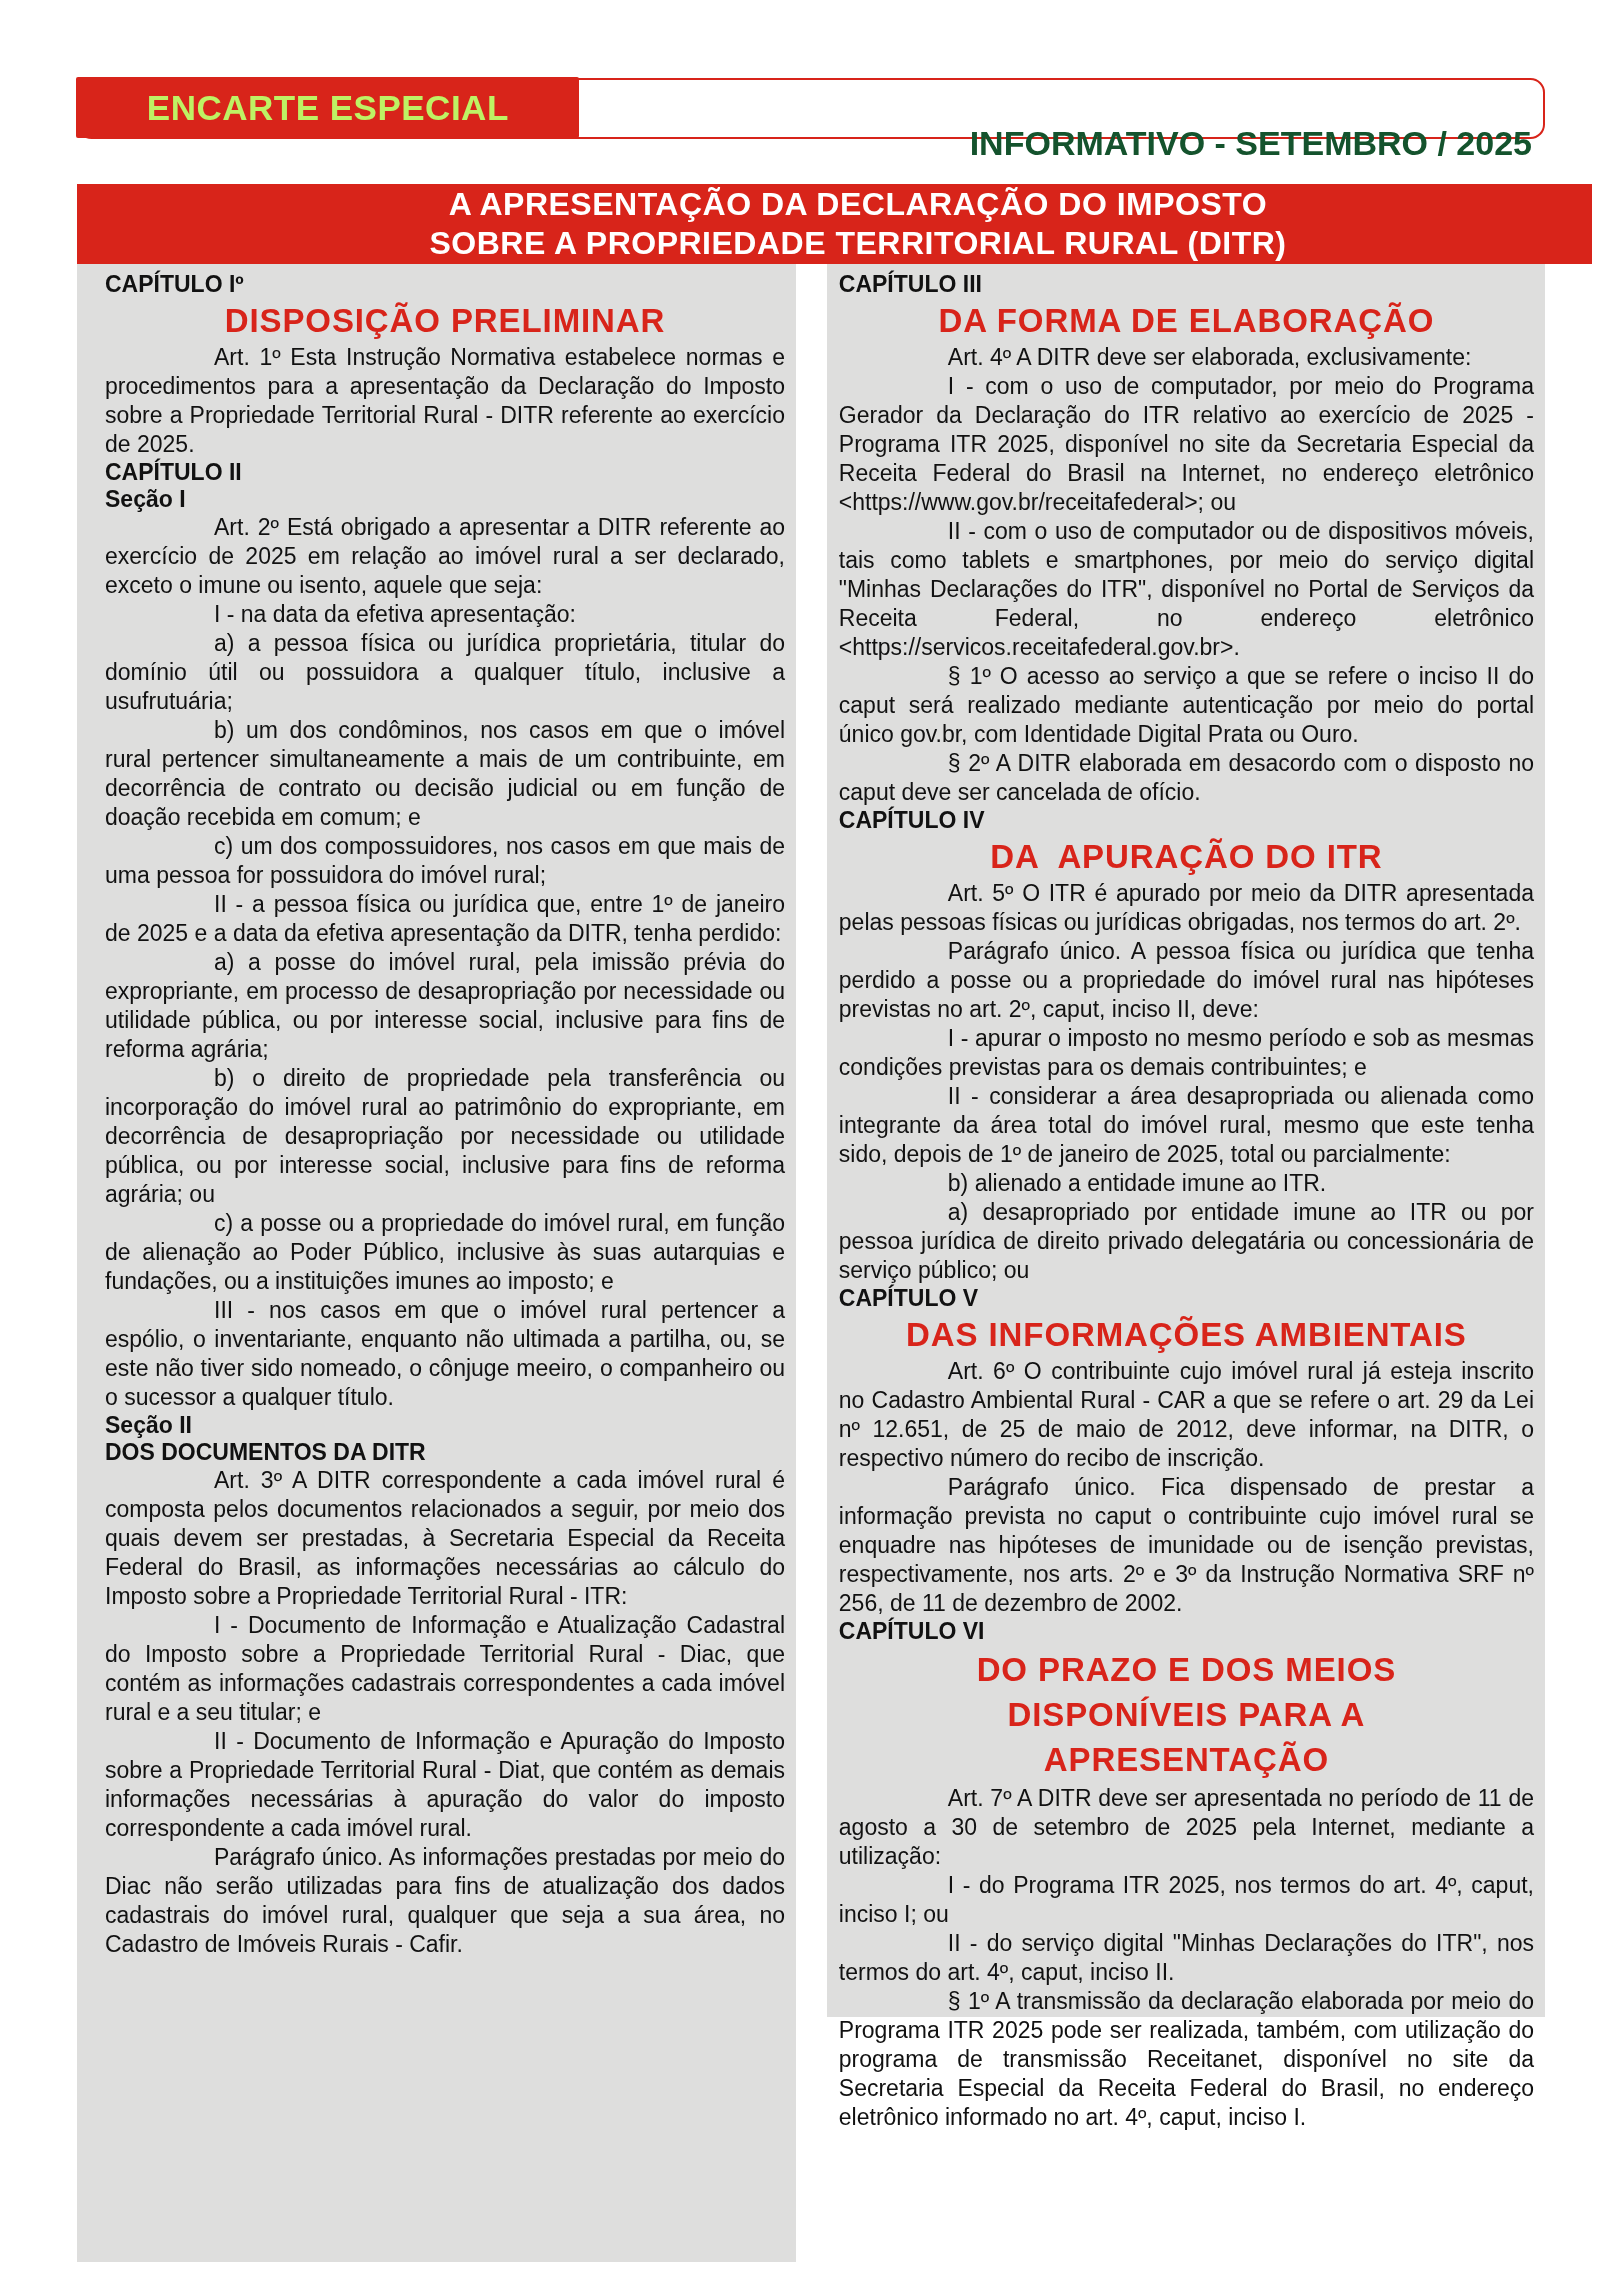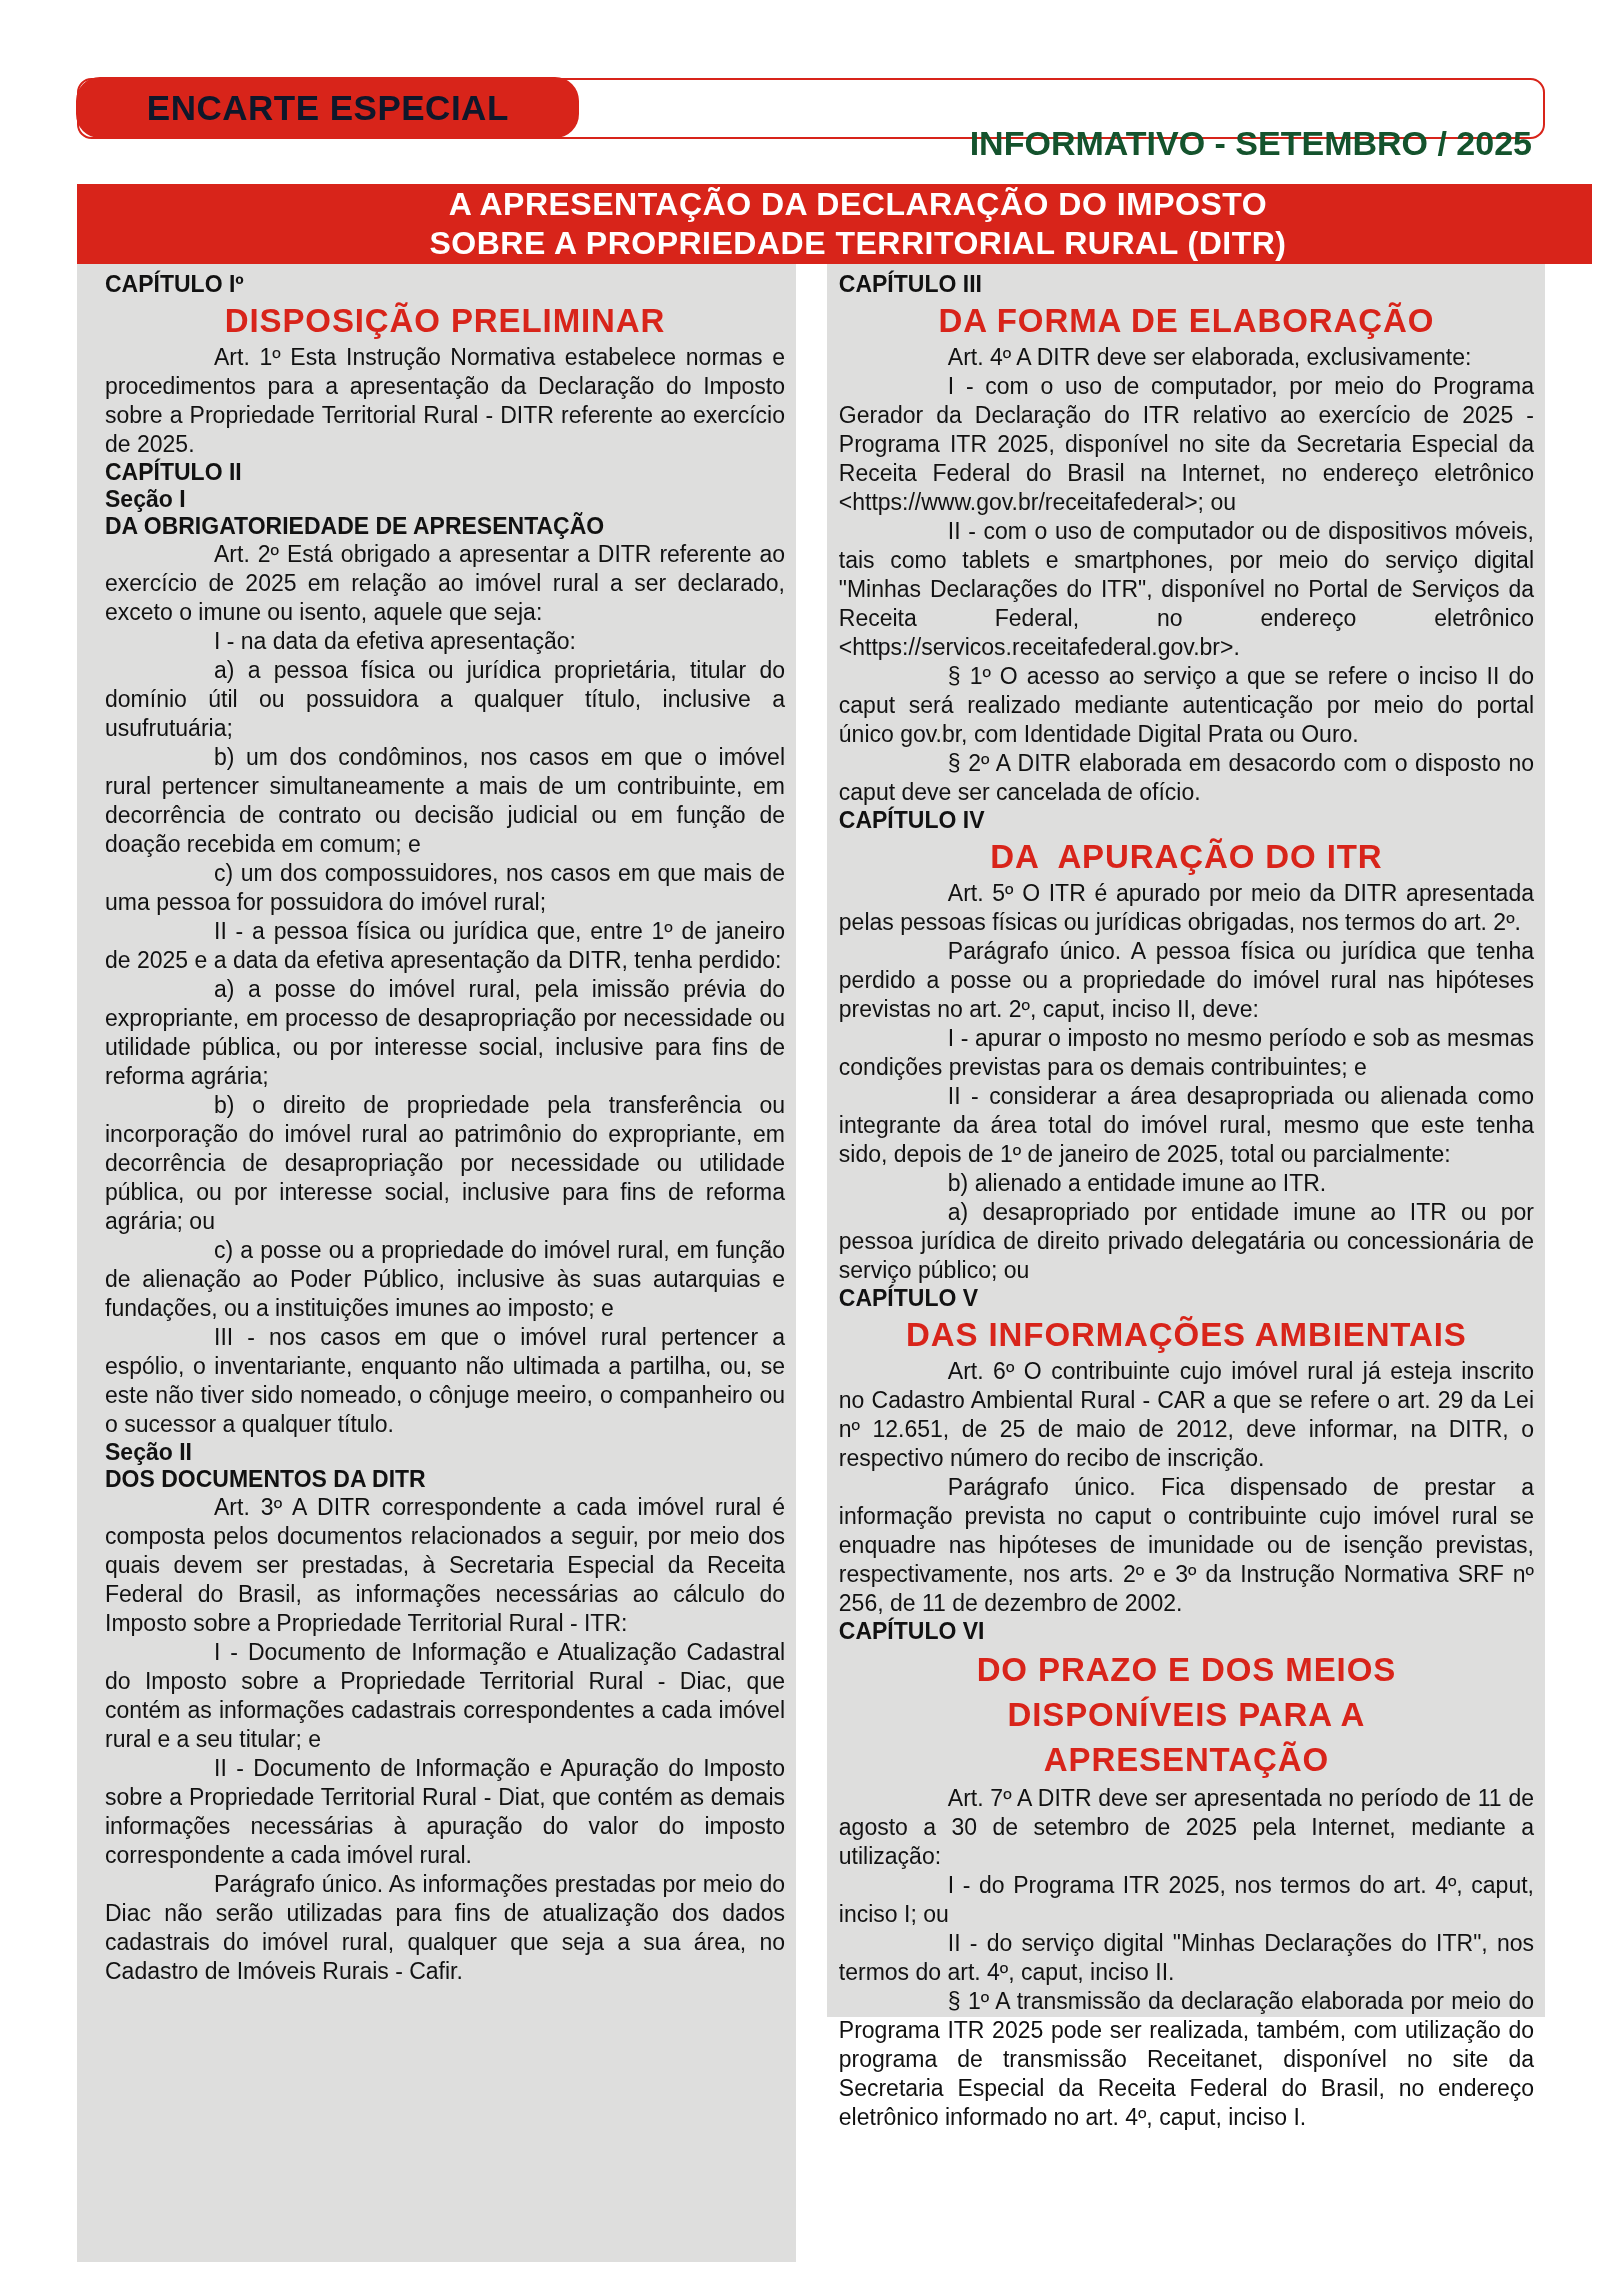--- a/index.html
+++ b/index.html
@@ -3,22 +3,22 @@
 <meta charset="utf-8">
 <style>
   html, body { margin: 0; padding: 0; background: #ffffff; }
   body { width: 1623px; height: 2296px; position: relative; overflow: hidden;
          font-family: "Liberation Sans", sans-serif; color: #111; }
 
   
   .top-header { position: absolute; left: 77px; top: 78px; width: 1468px; height: 61px;
                 border: 2.7px solid #d8241a; border-radius: 14.5px; box-sizing: border-box; background: #fff; }
   .top-header .tag { position: absolute; left: -2.7px; top: -2.7px; width: 503px; height: 61px;
-                     background: #d8241a; border-radius: 24px; display: flex; align-items: center; justify-content: center;
-                     color: #0f172a; font-weight: bold; font-size: 35px; letter-spacing: 0.5px; }
+                     background: #d8241a; border-radius: 2px; display: flex; align-items: center; justify-content: center;
+                     color: #bef264; font-weight: bold; font-size: 35px; letter-spacing: 0.5px; }
   .top-header .issue { position: absolute; right: 11px; top: 0; height: 55px; display: flex; align-items: center;
                        font-weight: bold; font-size: 34px; color: #14532d; margin-top: 36px; }
 
   
   .banner { position: absolute; left: 77px; top: 184px; width: 1468px; height: 80px; background: #d8241a;
             color: #fff; text-align: center; font-weight: bold; font-size: 32px; line-height: 39px;
             display: flex; flex-direction: column; justify-content: center; letter-spacing: 0.5px; padding-left: 47px; }
 
   
   .col { position: absolute; top: 264px; background: #dededd; box-sizing: border-box;
@@ -45,21 +45,20 @@
   <div>A APRESENTAÇÃO DA DECLARAÇÃO DO IMPOSTO</div>
   <div>SOBRE A PROPRIEDADE TERRITORIAL RURAL (DITR)</div>
 </div>
 
 <div class="col left">
   <div class="chap">CAPÍTULO Iº</div>
   <div class="rtitle">DISPOSIÇÃO PRELIMINAR</div>
   <p class="p ind">Art. 1º Esta Instrução Normativa estabelece normas e procedimentos para a apresentação da Declaração do Imposto sobre a Propriedade Territorial Rural - DITR referente ao exercício de 2025.</p>
   <div class="chap">CAPÍTULO II</div>
   <div class="sec">Seção I</div>
-  <div class="sec">DA OBRIGATORIEDADE DE APRESENTAÇÃO</div>
   <p class="p ind">Art. 2º Está obrigado a apresentar a DITR referente ao exercício de 2025 em relação ao imóvel rural a ser declarado, exceto o imune ou isento, aquele que seja:</p>
   <p class="p ind">I - na data da efetiva apresentação:</p>
   <p class="p ind">a) a pessoa física ou jurídica proprietária, titular do domínio útil ou possuidora a qualquer título, inclusive a usufrutuária;</p>
   <p class="p ind">b) um dos condôminos, nos casos em que o imóvel rural pertencer simultaneamente a mais de um contribuinte, em decorrência de contrato ou decisão judicial ou em função de doação recebida em comum; e</p>
   <p class="p ind">c) um dos compossuidores, nos casos em que mais de uma pessoa for possuidora do imóvel rural;</p>
   <p class="p ind">II - a pessoa física ou jurídica que, entre 1º de janeiro de 2025 e a data da efetiva apresentação da DITR, tenha perdido:</p>
   <p class="p ind">a) a posse do imóvel rural, pela imissão prévia do expropriante, em processo de desapropriação por necessidade ou utilidade pública, ou por interesse social, inclusive para fins de reforma agrária;</p>
   <p class="p ind">b) o direito de propriedade pela transferência ou incorporação do imóvel rural ao patrimônio do expropriante, em decorrência de desapropriação por necessidade ou utilidade pública, ou por interesse social, inclusive para fins de reforma agrária; ou</p>
   <p class="p ind">c) a posse ou a propriedade do imóvel rural, em função de alienação ao Poder Público, inclusive às suas autarquias e fundações, ou a instituições imunes ao imposto; e</p>
   <p class="p ind">III - nos casos em que o imóvel rural pertencer a espólio, o inventariante, enquanto não ultimada a partilha, ou, se este não tiver sido nomeado, o cônjuge meeiro, o companheiro ou o sucessor a qualquer título.</p>

